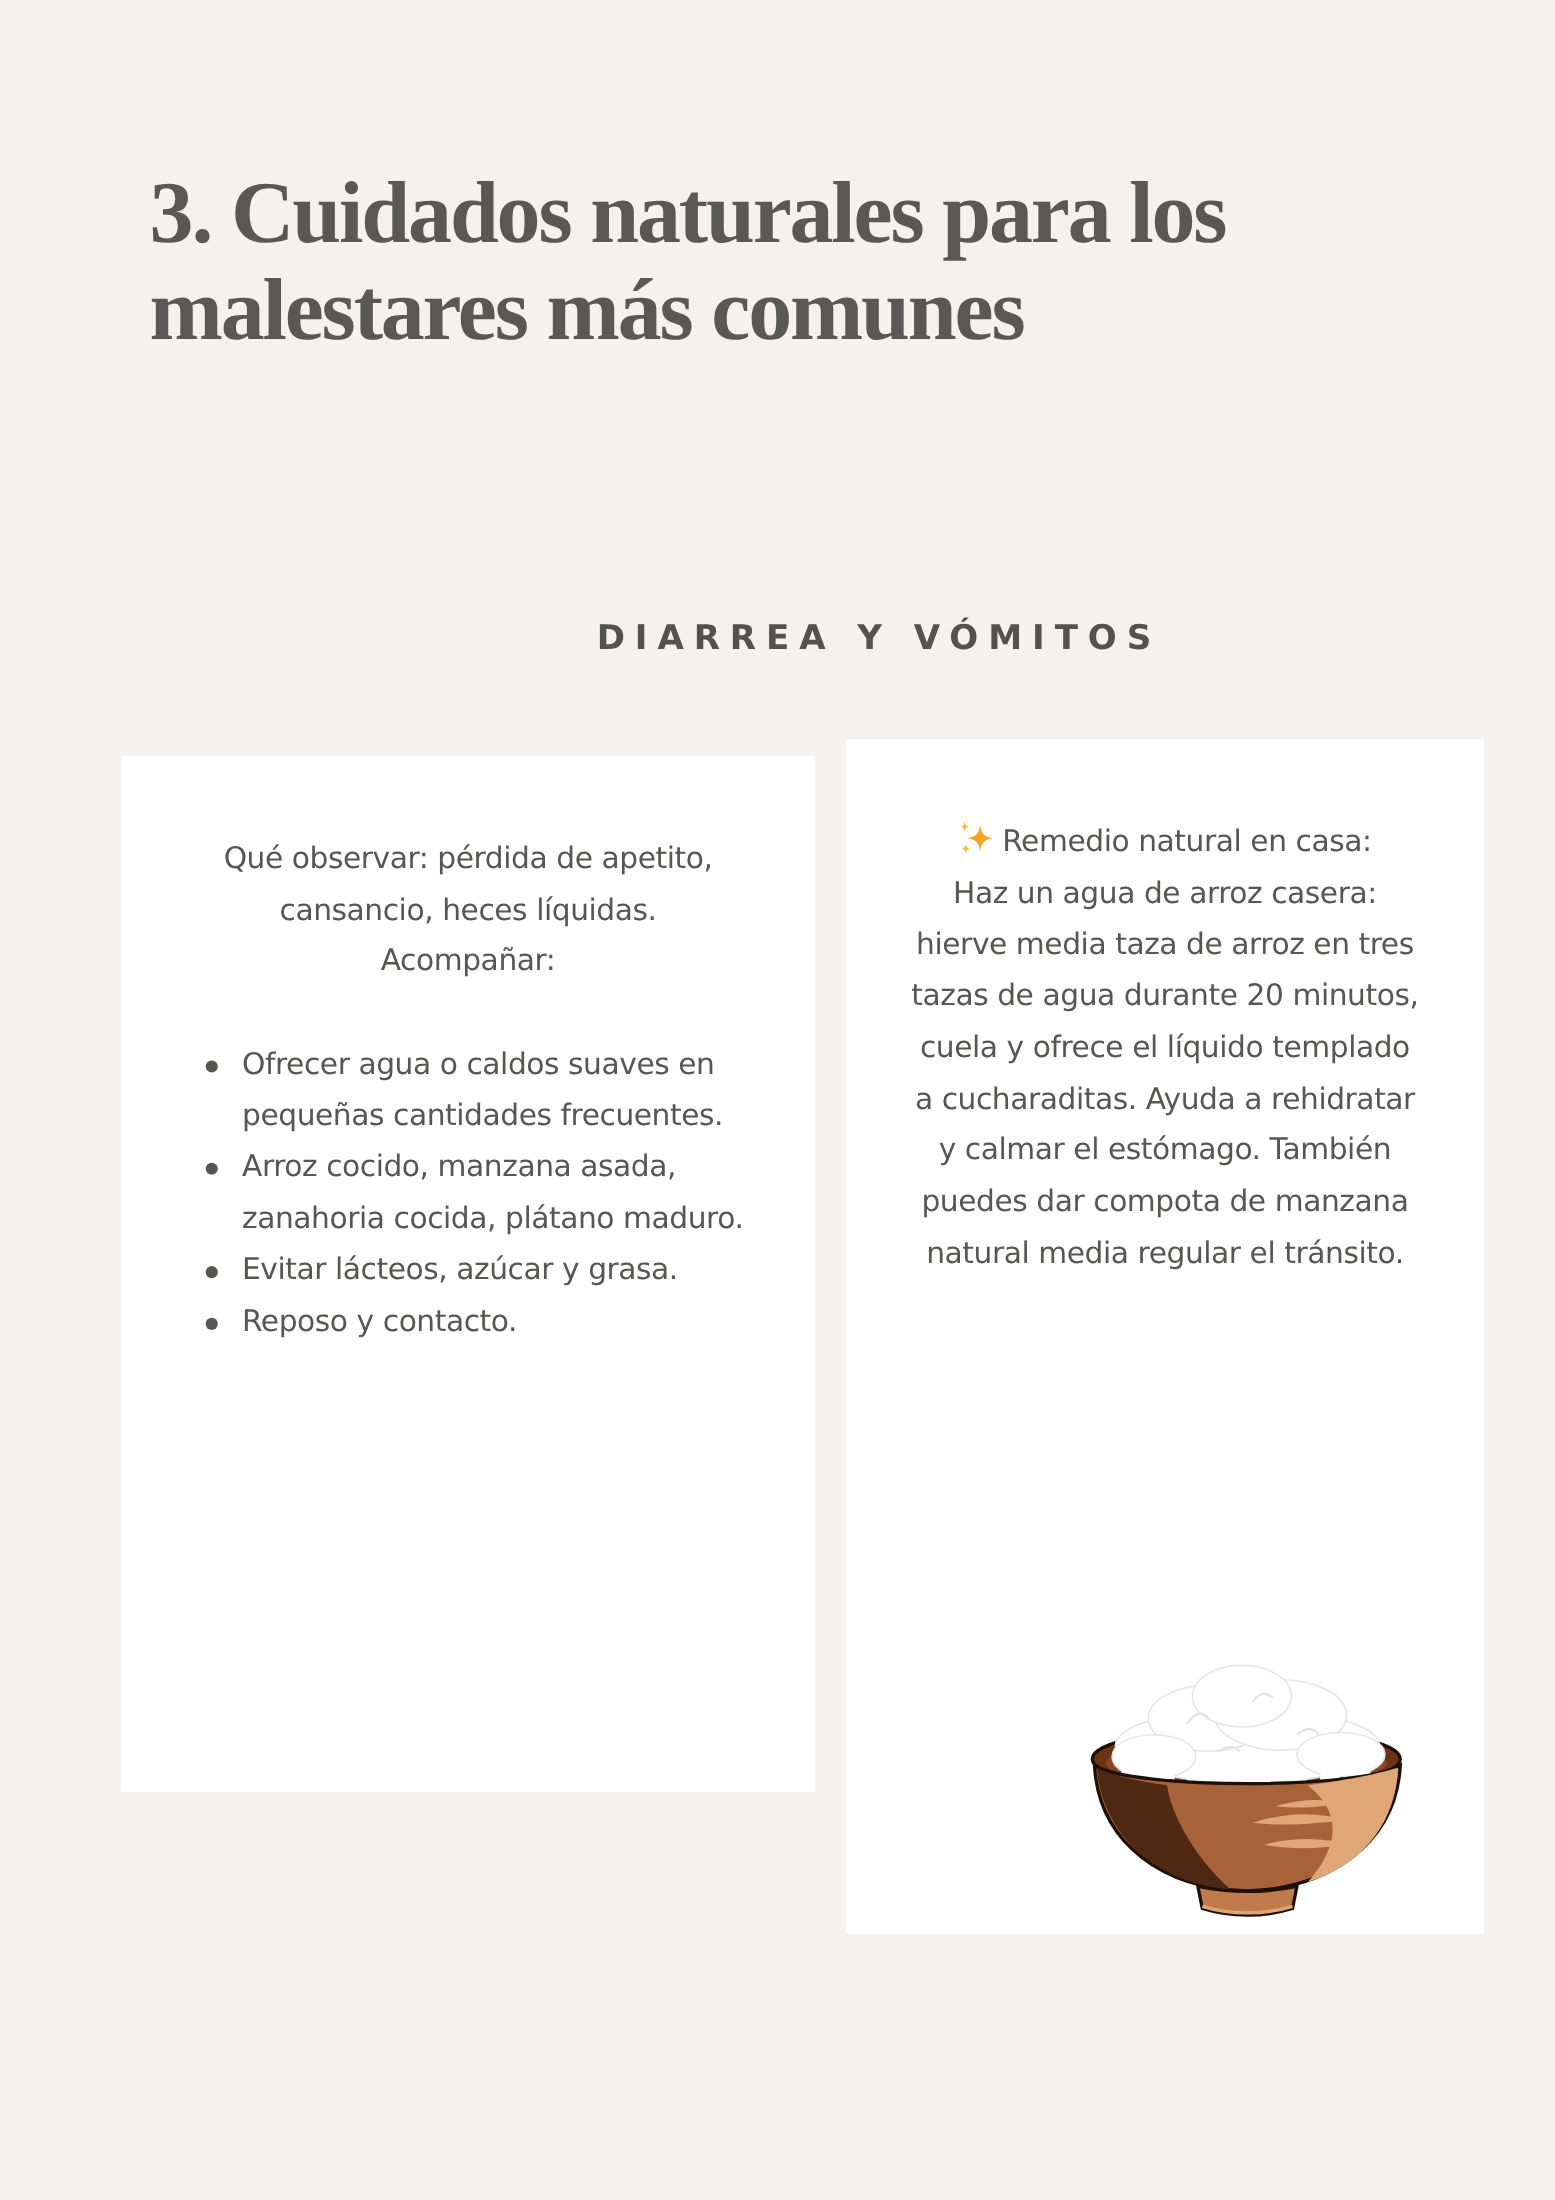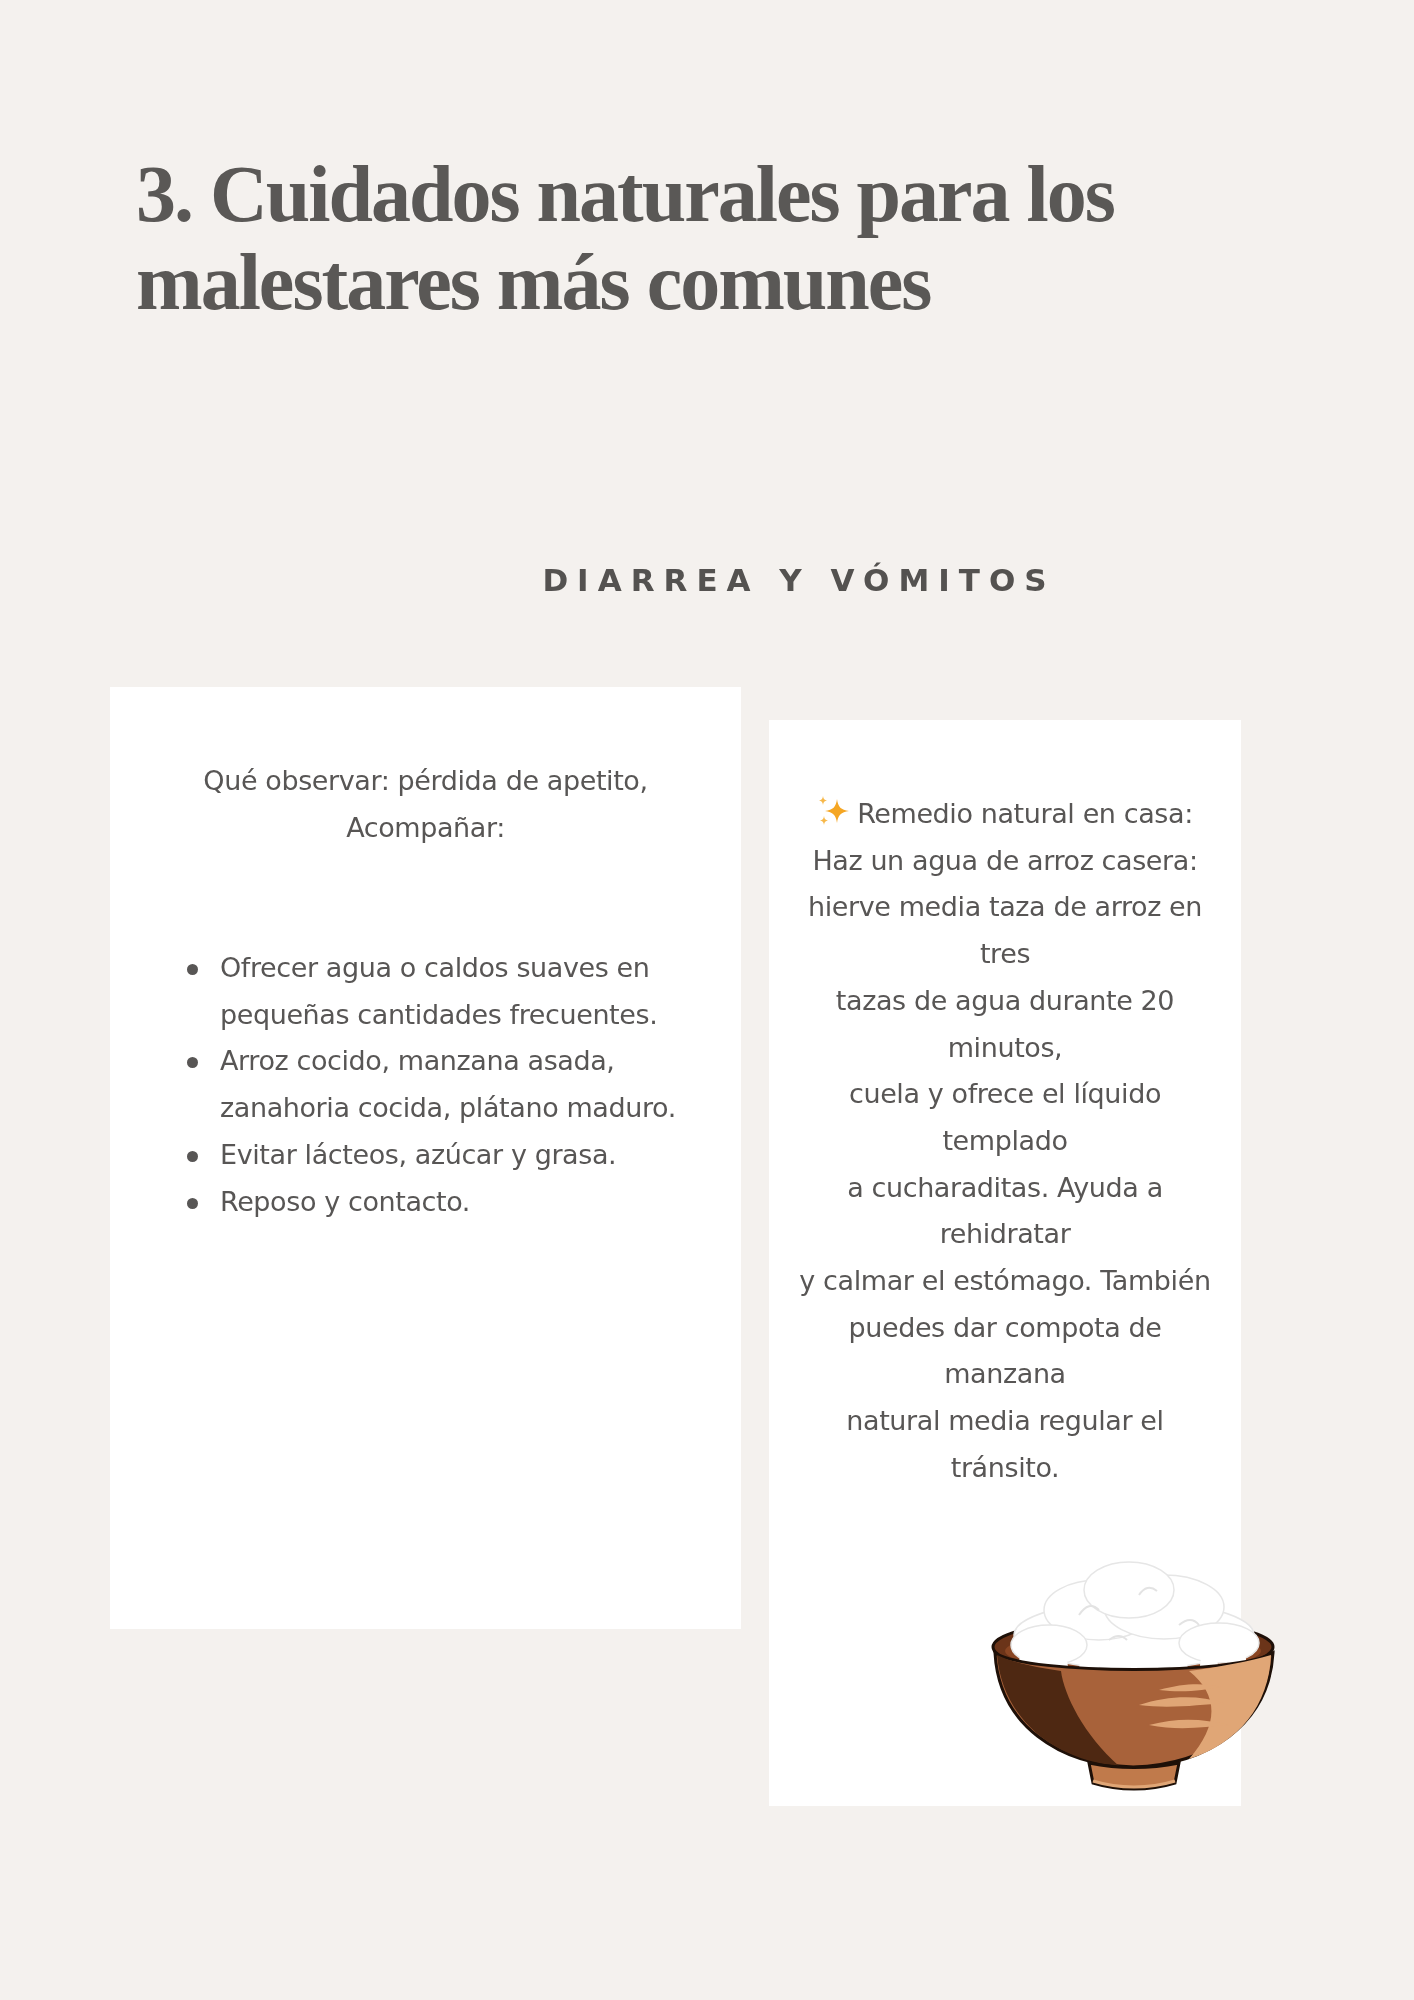--- a/index.html
+++ b/index.html
@@ -39,21 +39,21 @@
       font-weight: bold;
       font-size: 31px;
       letter-spacing: 9px;
       color: #545250;
     }
     .card {
       position: absolute;
       background: #ffffff;
     }
     .card-left { left: 110px; top: 687px; width: 631px; height: 942px; }
-    .card-right { left: 769px; top: 720px; width: 472px; height: 1086px; }
+    .card-right { left: 769px; top: 672px; width: 580px; height: 1086px; }
     .card-text {
       position: absolute;
       left: 0; right: 0;
       text-align: center;
       font-family: "DejaVu Sans", sans-serif;
       font-size: 27px;
       line-height: 46.7px;
       color: #585655;
       letter-spacing: -0.4px;
     }
@@ -102,20 +102,21 @@
 <h1 class="page-title">
   <span>3. Cuidados naturales para los</span>
   <span>malestares más comunes</span>
 </h1>
 
 <h2 class="section-heading">DIARREA Y VÓMITOS</h2>
 
 <div class="card card-left">
   <div class="card-text intro">
     <span class="line">Qué observar: pérdida de apetito,</span>
+    <span class="line">cansancio, heces líquidas.</span>
     <span class="line">Acompañar:</span>
   </div>
   <ul class="bullets">
     <li>
       <span class="bullet"></span>
       <span>Ofrecer agua o caldos suaves en pequeñas cantidades frecuentes.</span>
     </li>
     <li>
       <span class="bullet"></span>
       <span>Arroz cocido, manzana asada, zanahoria cocida, plátano maduro.</span>

